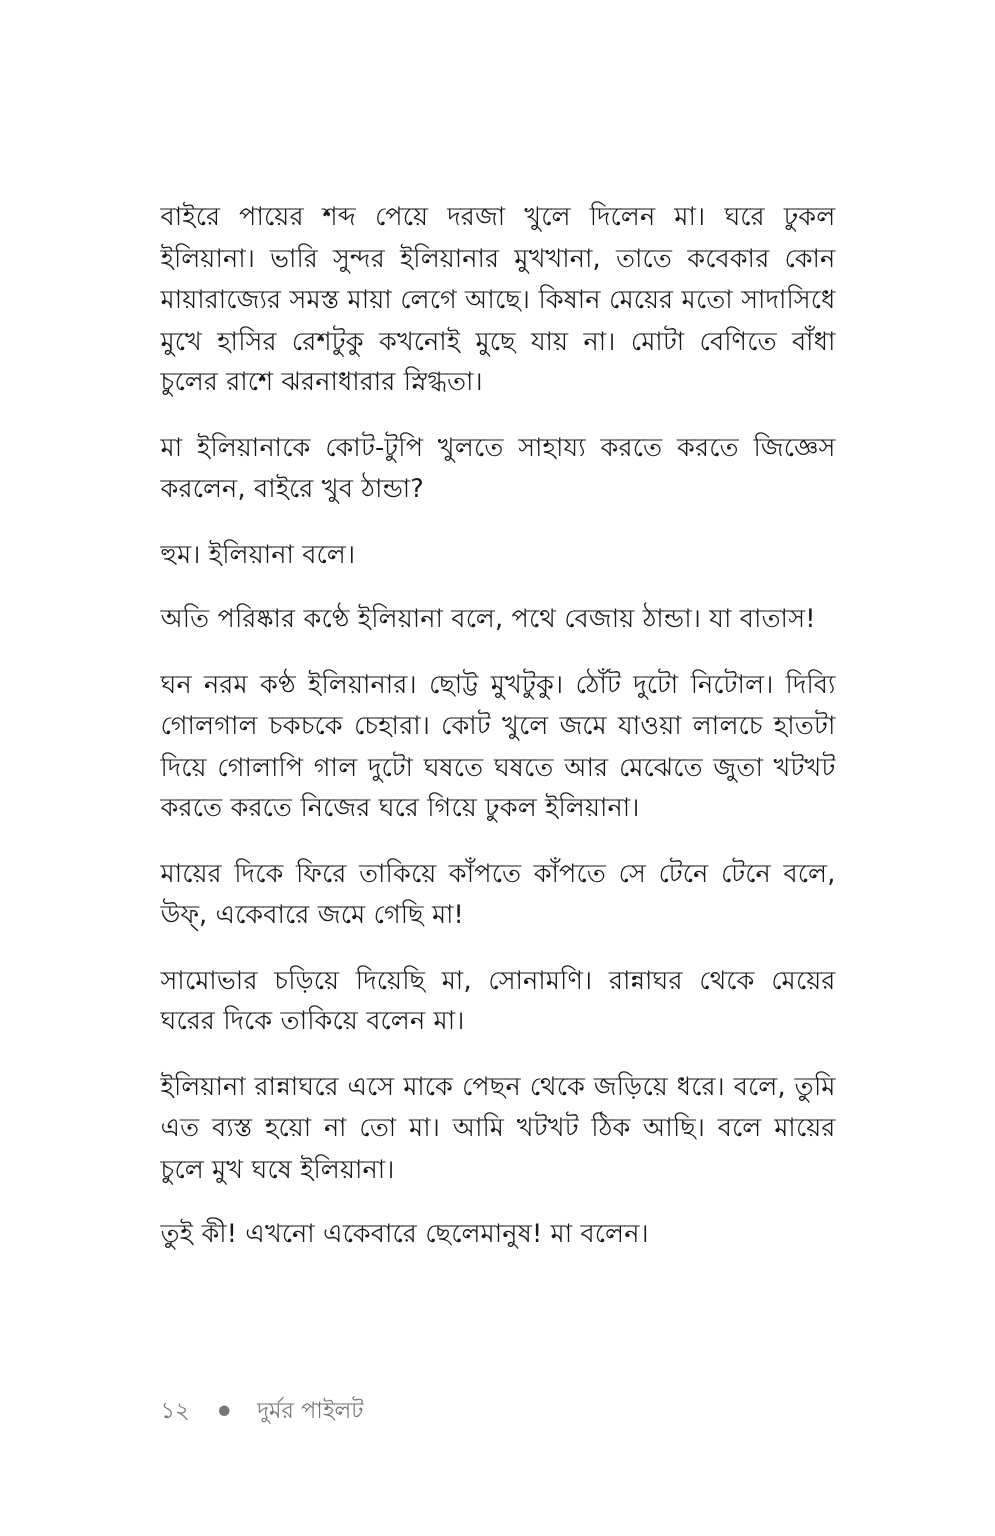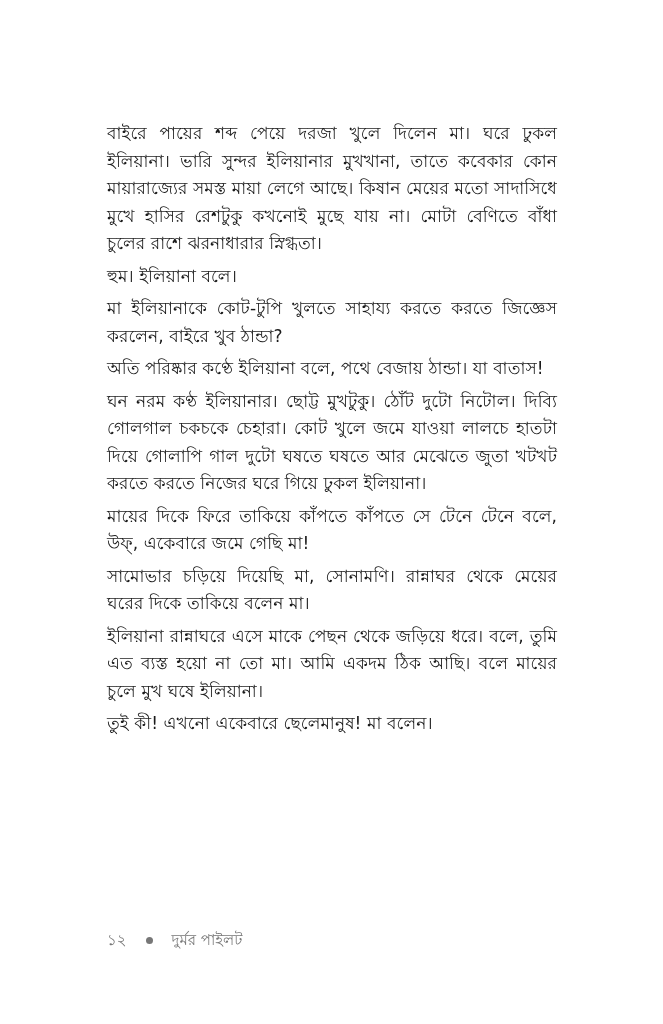--- a/index.html
+++ b/index.html
@@ -13,21 +13,21 @@
     position: relative;
     overflow: hidden;
   }
   .page {
     position: absolute;
     left: 107px;
     top: 116px;
     width: 450px;
   }
   .para {
-    margin: 4px 0 5px 0;
+    margin: 16px 0 5px 0;
     font-family: "DejaVu Sans", "Liberation Sans", sans-serif;
     font-size: 17px;
     line-height: 27.5px;
     color: #1a1a1a;
     text-align: justify;
     text-align-last: left;
     letter-spacing: 0.1px;
   }
   .footer {
     position: absolute;
@@ -47,27 +47,27 @@
     height: 7px;
     border-radius: 50%;
     background: #777777;
   }
 </style>
 </head>
 <body>
 
 <div class="page">
   <p class="para">বাইরে পায়ের শব্দ পেয়ে দরজা খুলে দিলেন মা। ঘরে ঢুকল ইলিয়ানা। ভারি সুন্দর ইলিয়ানার মুখখানা, তাতে কবেকার কোন মায়ারাজ্যের সমস্ত মায়া লেগে আছে। কিষান মেয়ের মতো সাদাসিধে মুখে হাসির রেশটুকু কখনোই মুছে যায় না। মোটা বেণিতে বাঁধা চুলের রাশে ঝরনাধারার স্নিগ্ধতা।</p>
+  <p class="para">মা ইলিয়ানাকে কোট-টুপি খুলতে সাহায্য করতে করতে জিজ্ঞেস করলেন, বাইরে খুব ঠান্ডা?</p>
   <p class="para">হুম। ইলিয়ানা বলে।</p>
-  <p class="para">মা ইলিয়ানাকে কোট-টুপি খুলতে সাহায্য করতে করতে জিজ্ঞেস করলেন, বাইরে খুব ঠান্ডা?</p>
   <p class="para">অতি পরিষ্কার কণ্ঠে ইলিয়ানা বলে, পথে বেজায় ঠান্ডা। যা বাতাস!</p>
   <p class="para">ঘন নরম কণ্ঠ ইলিয়ানার। ছোট্ট মুখটুকু। ঠোঁট দুটো নিটোল। দিব্যি গোলগাল চকচকে চেহারা। কোট খুলে জমে যাওয়া লালচে হাতটা দিয়ে গোলাপি গাল দুটো ঘষতে ঘষতে আর মেঝেতে জুতা খটখট করতে করতে নিজের ঘরে গিয়ে ঢুকল ইলিয়ানা।</p>
   <p class="para">মায়ের দিকে ফিরে তাকিয়ে কাঁপতে কাঁপতে সে টেনে টেনে বলে, উফ্, একেবারে জমে গেছি মা!</p>
   <p class="para">সামোভার চড়িয়ে দিয়েছি মা, সোনামণি। রান্নাঘর থেকে মেয়ের ঘরের দিকে তাকিয়ে বলেন মা।</p>
-  <p class="para">ইলিয়ানা রান্নাঘরে এসে মাকে পেছন থেকে জড়িয়ে ধরে। বলে, তুমি এত ব্যস্ত হয়ো না তো মা। আমি একদম ঠিক আছি। বলে মায়ের চুলে মুখ ঘষে ইলিয়ানা।</p>
+  <p class="para">ইলিয়ানা রান্নাঘরে এসে মাকে পেছন থেকে জড়িয়ে ধরে। বলে, তুমি এত ব্যস্ত হয়ো না তো মা। আমি খটখট ঠিক আছি। বলে মায়ের চুলে মুখ ঘষে ইলিয়ানা।</p>
   <p class="para">তুই কী! এখনো একেবারে ছেলেমানুষ! মা বলেন।</p>
 </div>
 
 <div class="footer">
   <span>১২</span>
   <span class="bullet"></span>
   <span>দুর্মর পাইলট</span>
 </div>
 
 </body></html>

